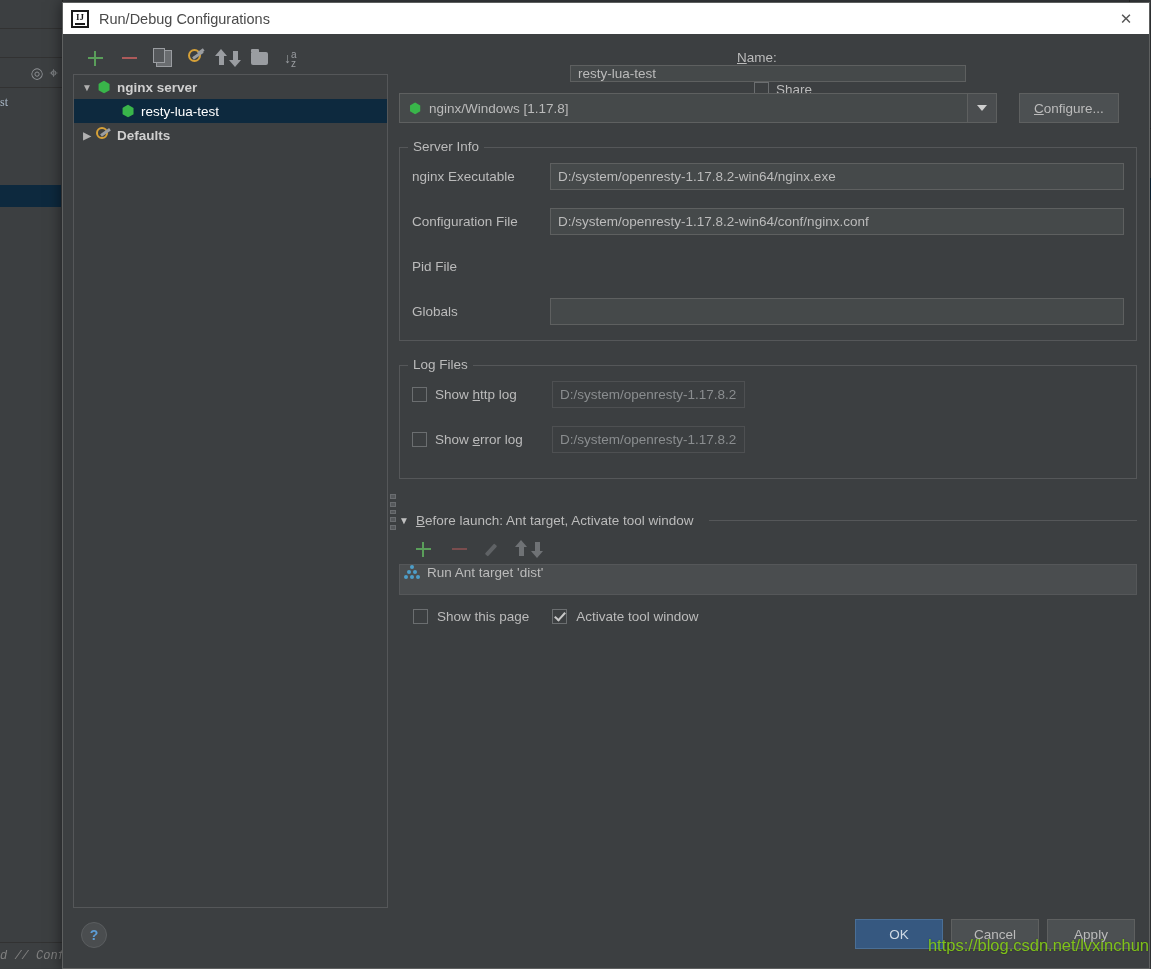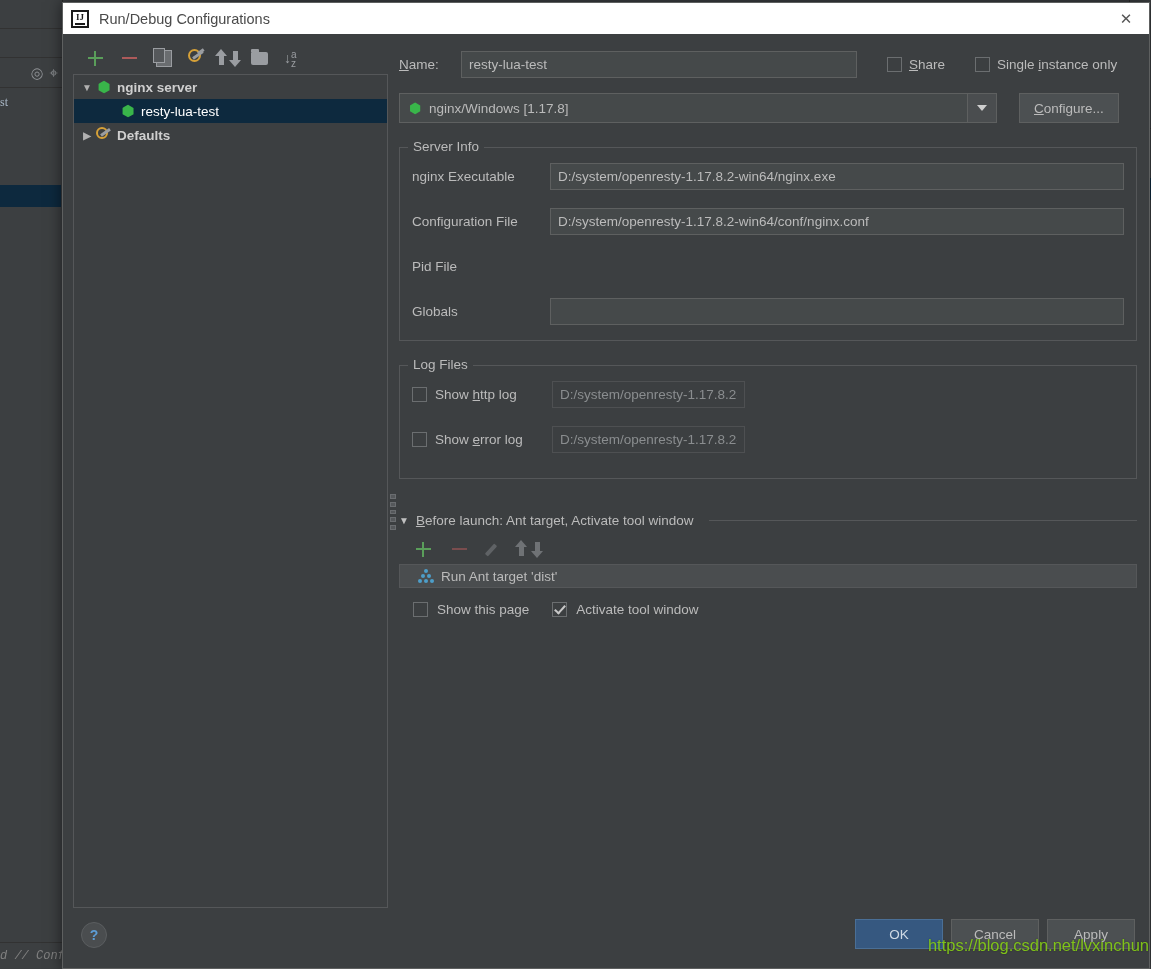--- a/index.html
+++ b/index.html
@@ -293,21 +293,21 @@
   }
 
   
   .right-pane {
     position: absolute;
     left: 336px; top: 8px; right: 12px; bottom: 60px;
   }
 
   .row-name {
     display: flex; align-items: center;
-    height: 28px; margin-top: 8px;
+    height: 28px; margin-top: 8px; flex-direction: column;
   }
   .lbl-name {
     font-size: 13.5px; color: #bbbbbb; width: 62px;
   }
   .u { text-decoration: underline; }
   .input {
     background: #45494a;
     border: 1px solid #5e6060;
     color: #bbbbbb;
     font-size: 13.5px;
@@ -448,23 +448,23 @@
   .ico-pencil::before {
     content:""; position:absolute; left:2px; top:2px;
     width: 4px; height: 14px; background:#7d8083;
     transform: rotate(42deg); transform-origin: center;
     border-radius: 1px;
   }
   .ico-dim { opacity: .55; }
   .bl-list {
     border: 1px solid #555759;
     background: #4a4d4f;
-    height: 24px;
-    display: flex; align-items: center;
-    padding-left: 18px;
+    height: 31px;
+    display: flex; 
+    padding-left: 4px;
     box-sizing: border-box;
   }
   .ant-icon {
     width: 16px; height: 14px; position: relative;
     margin-right: 7px; flex: 0 0 16px;
   }
   .ant-icon i {
     position: absolute; width: 4px; height: 4px;
     background: #4d9ec9; border-radius: 50%;
   }

